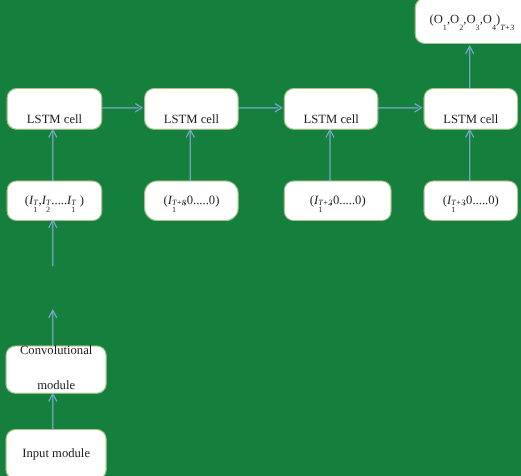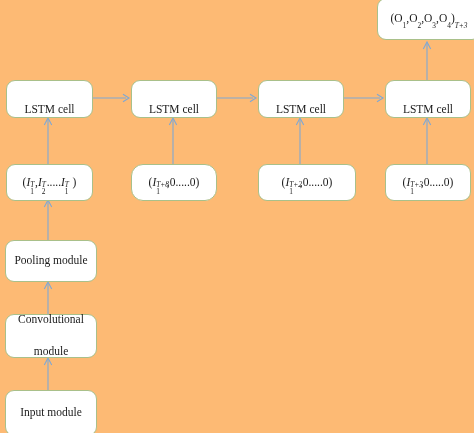--- a/index.html
+++ b/index.html
@@ -4,21 +4,21 @@
 <style>
   html, body {
     margin: 0;
     padding: 0;
     background: #ffffff;
   }
   #canvas {
     position: relative;
     width: 474px;
     height: 433px;
-    background: #fdba74;
+    background: #15803d;
     overflow: hidden;
     font-family: "Liberation Serif", "DejaVu Serif", serif;
   }
   .box {
     position: absolute;
     box-sizing: border-box;
     border: 1px solid #a9c08a;
     border-radius: 9px;
     background: #ffffff;
     display: flex;
@@ -183,23 +183,20 @@
   </div>
 
   <div class="box box-input-vec" style="left:258px; top:164px; width:98px; height:37px;">
     <span class="lbl">(<span class="mi">I</span><span class="stack"><span class="sup2">T+2</span><span class="sub2">1</span></span>&nbsp;&nbsp;,0.....0)</span>
   </div>
 
   <div class="box box-input-vec" style="left:385px; top:164px; width:86px; height:37px;">
     <span class="lbl">(<span class="mi">I</span><span class="stack"><span class="sup2">T+3</span><span class="sub2">1</span></span>&nbsp;&nbsp;,0.....0)</span>
   </div>
 
-  <div class="box box-module" style="left:5px; top:240px; width:92px; height:42px;">
-    <span class="lbl">Pooling module</span>
-  </div>
 
   <div class="box box-module" style="left:5px; top:314px; width:92px; height:44px; flex-direction:column;gap:18px;">
     <span class="lbl-wrap">Convolutional</span>
     <span class="lbl-wrap">module</span>
   </div>
 
   <div class="box box-module" style="left:5px; top:390px; width:92px; height:46px;">
     <span class="lbl">Input module</span>
   </div>
 

